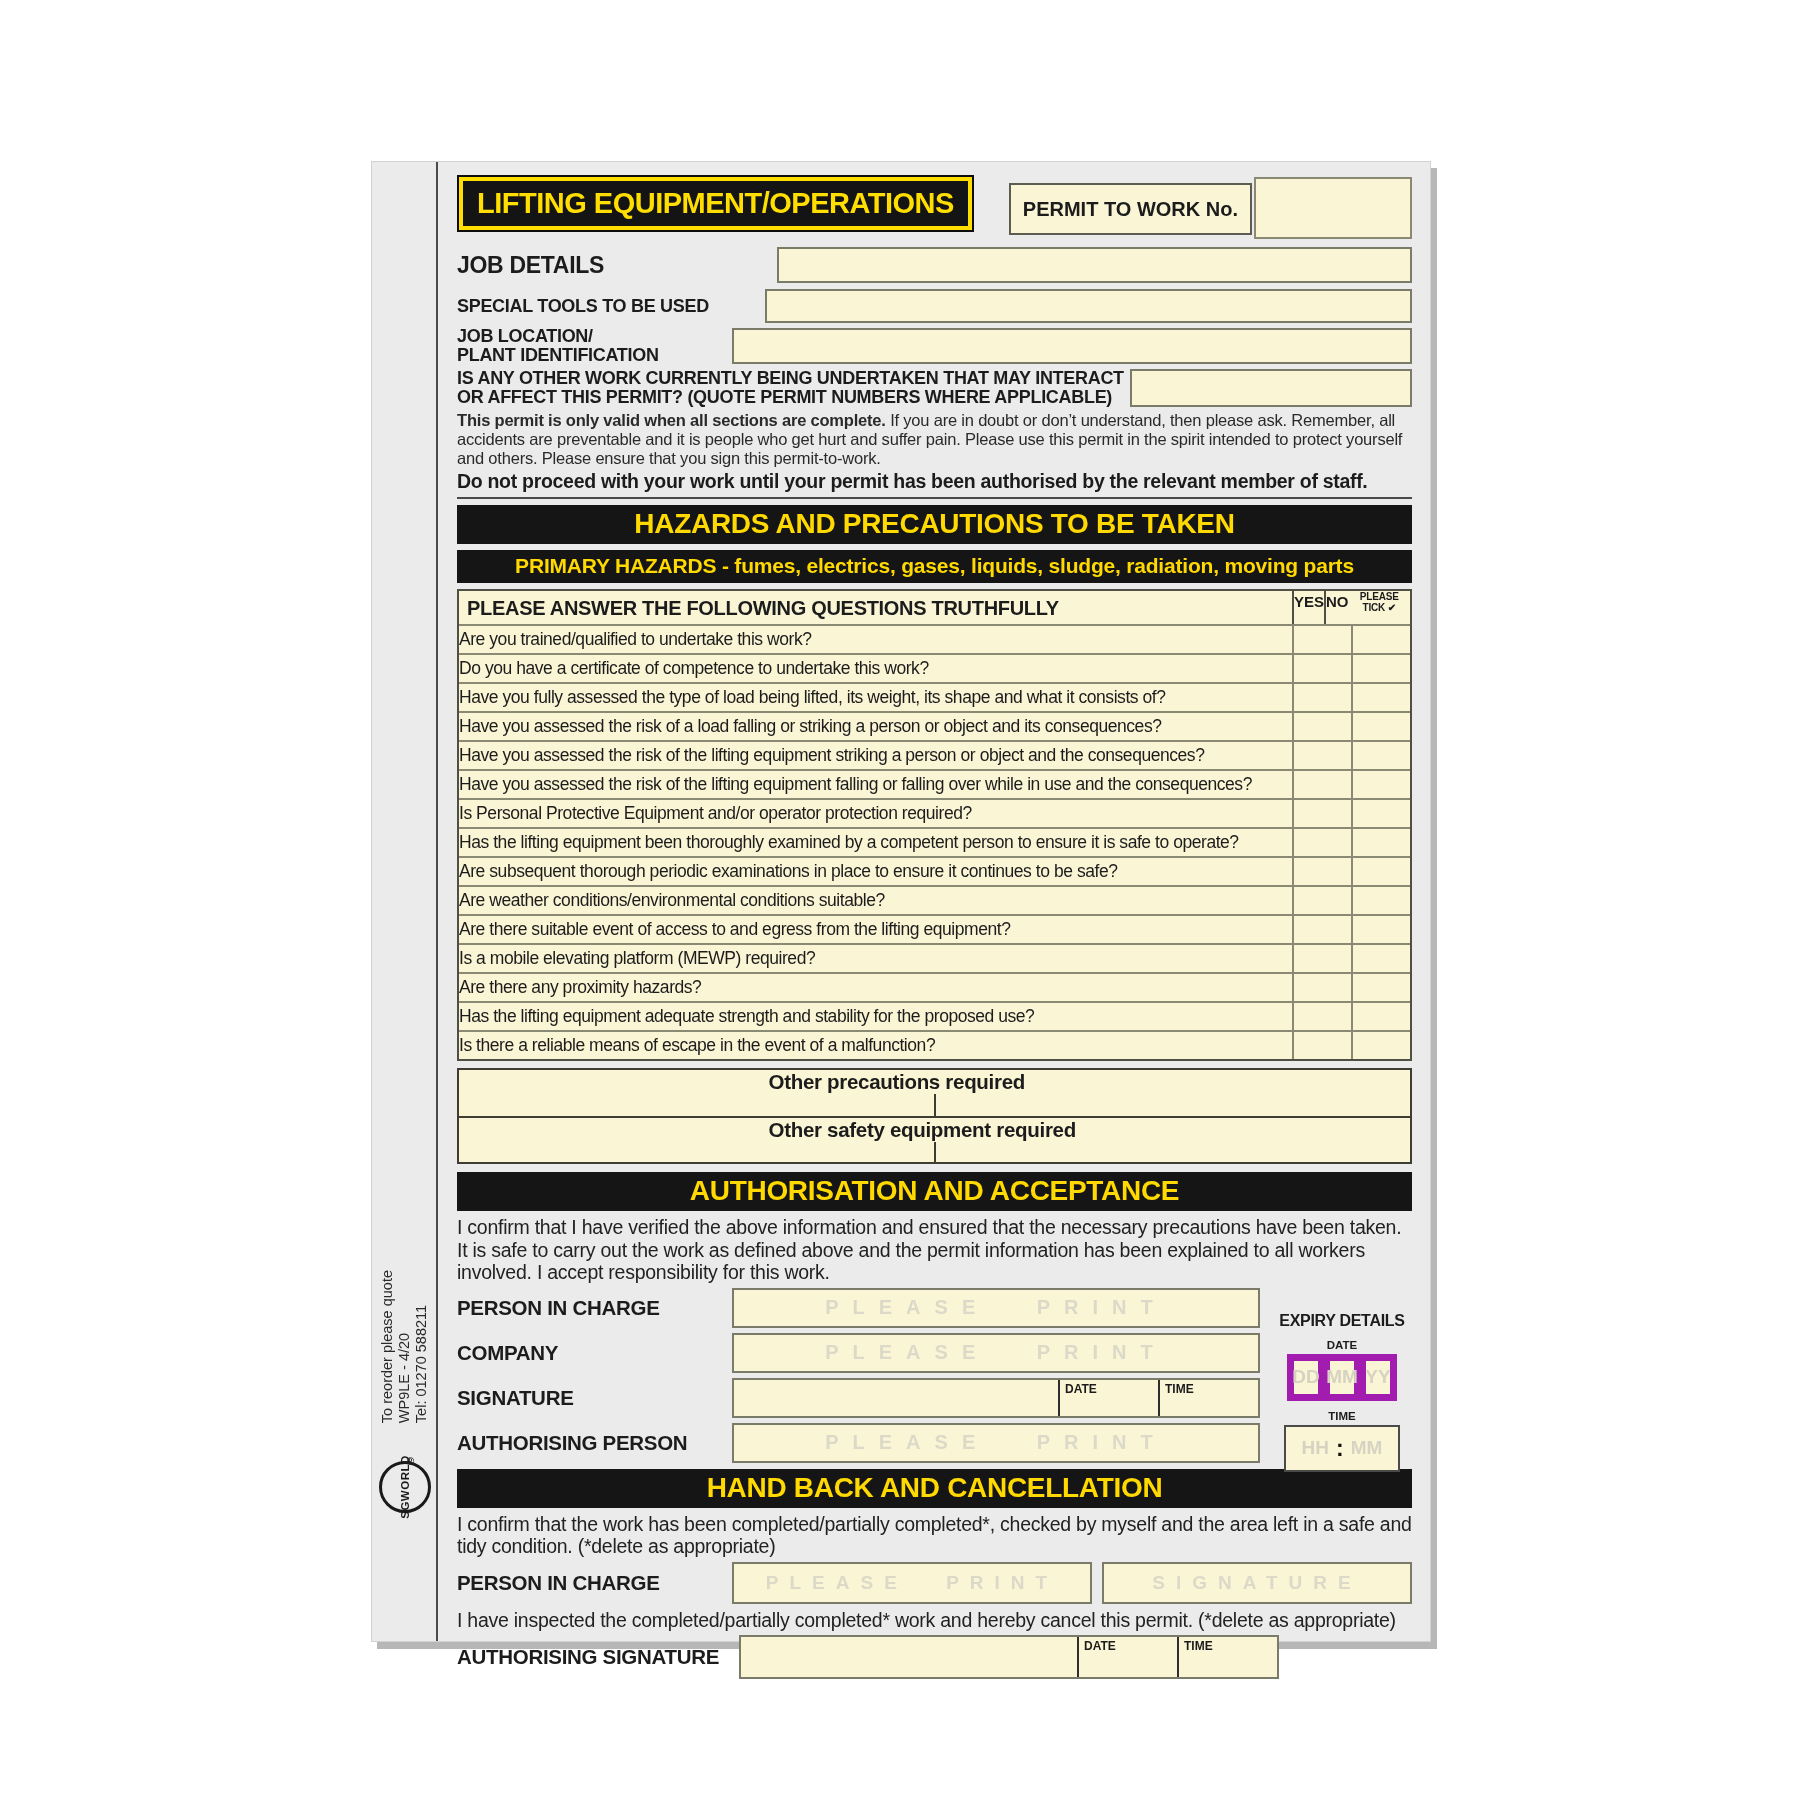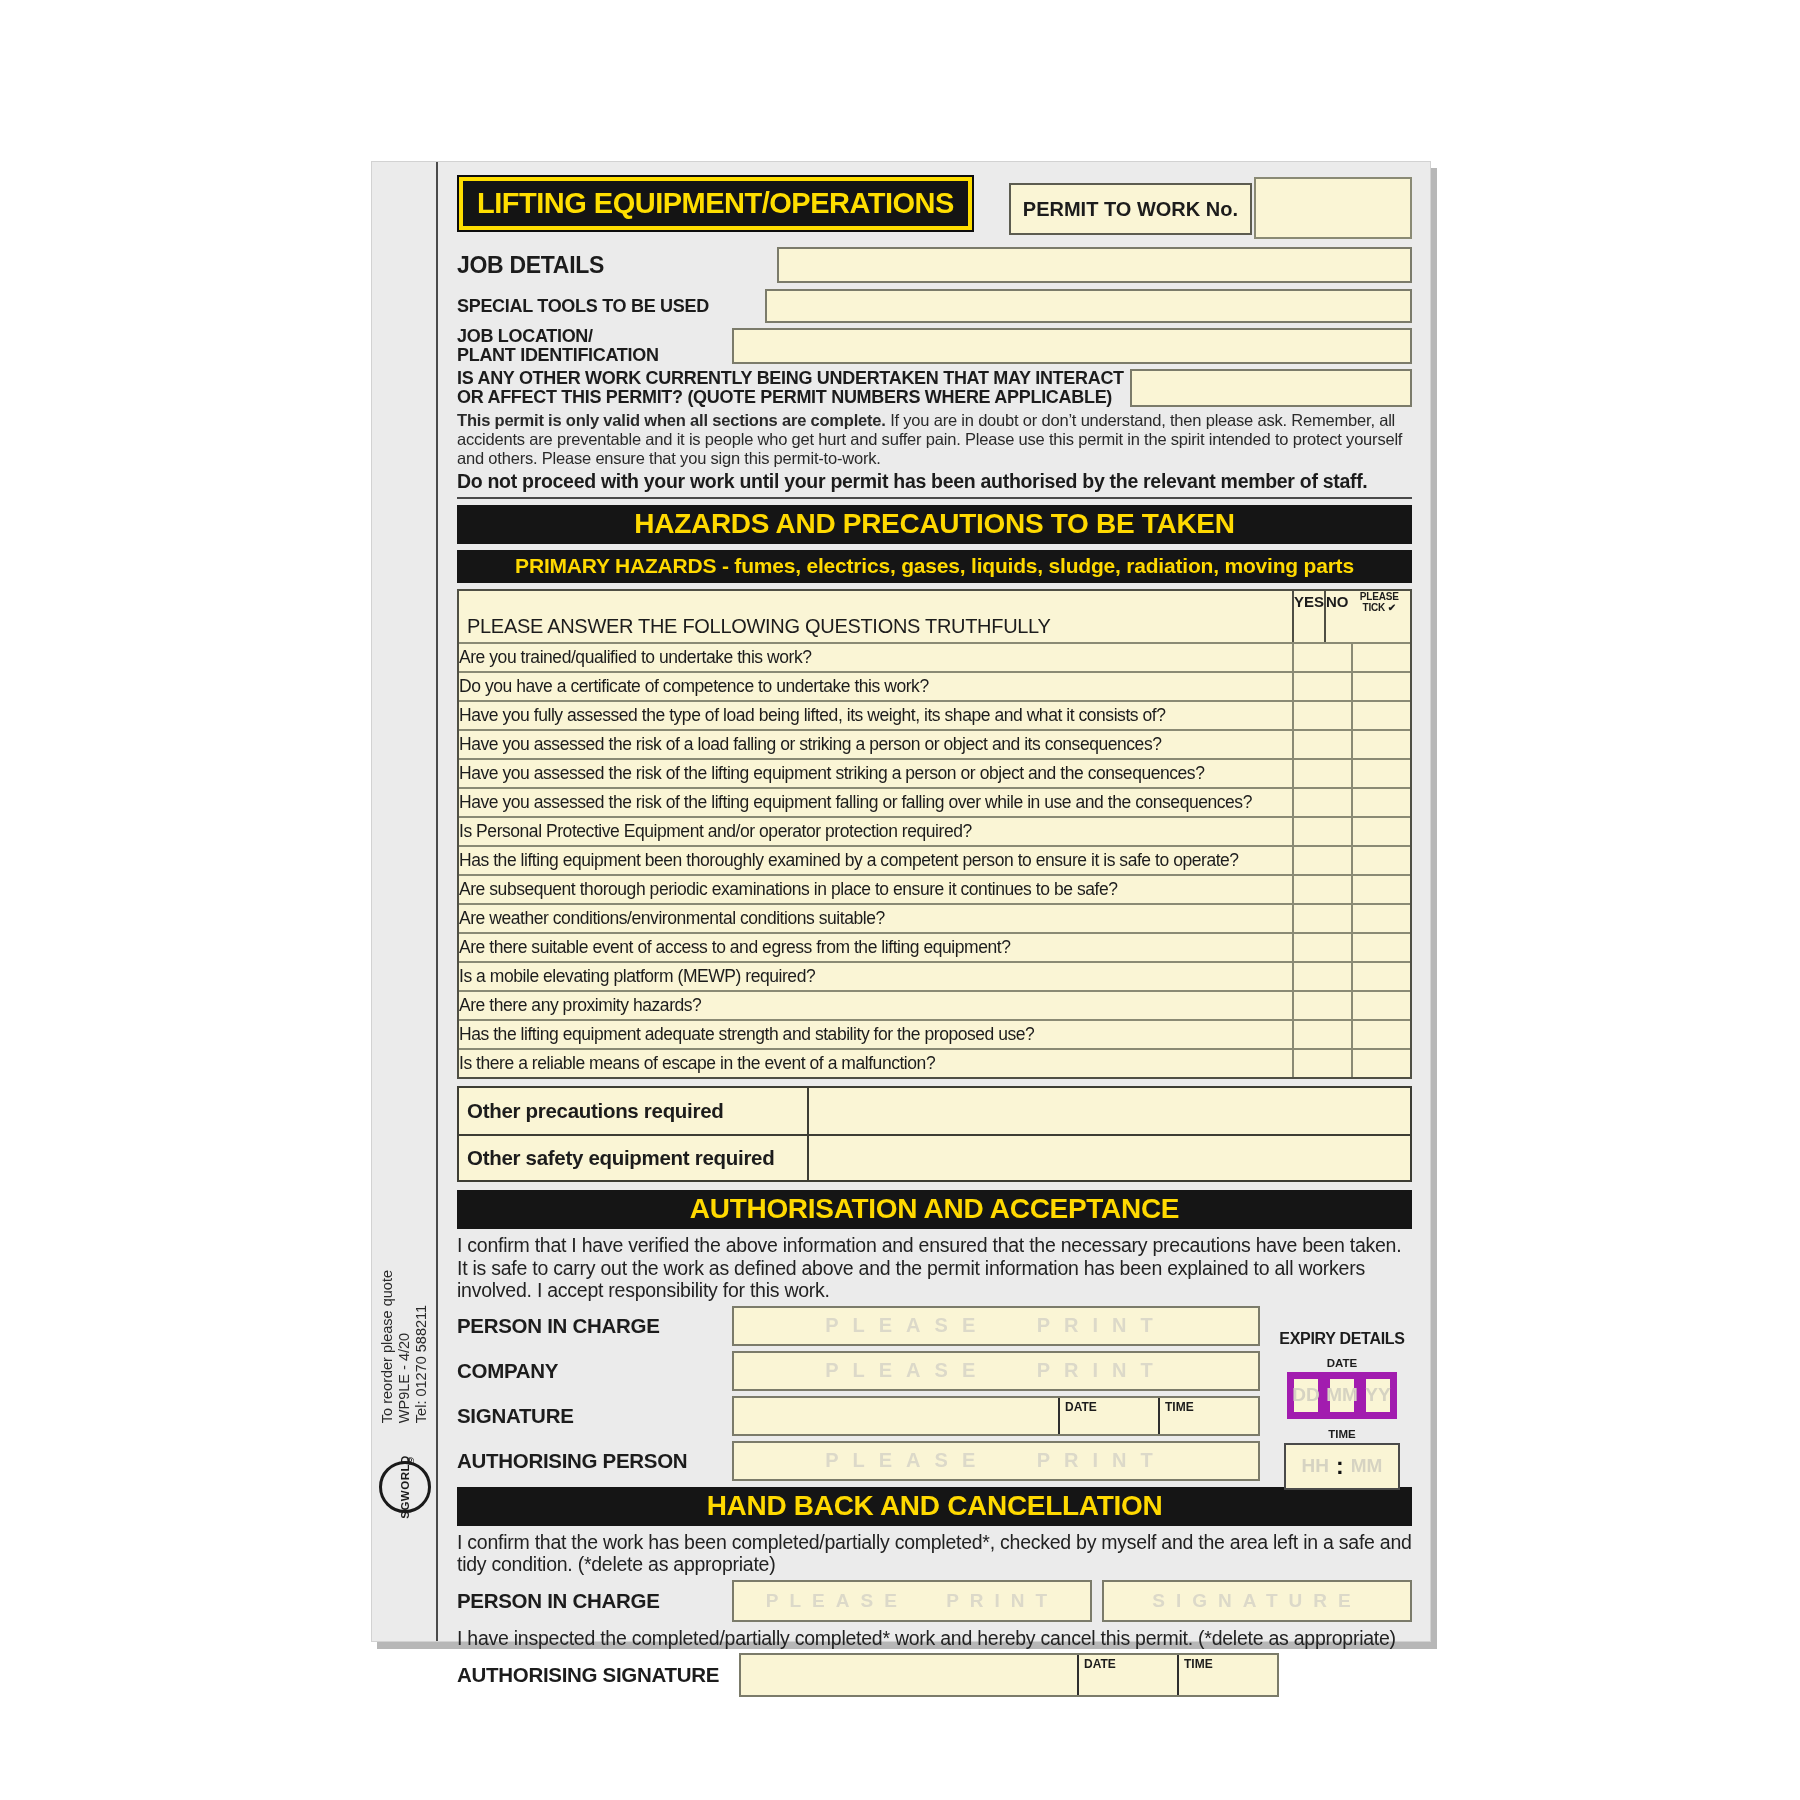--- a/index.html
+++ b/index.html
@@ -47,33 +47,33 @@
   
   .notice { margin-top: 4px; font-size: 16.5px; line-height: 19px; color: #2a2a2a; letter-spacing: -0.2px; }
   .proceed { font-size: 19.5px; font-weight: bold; letter-spacing: -0.3px; padding: 2px 0 4px 0; border-bottom: 2px solid #4a4a4a; }
   
   .bar { background: #151515; color: #ffd900; font-weight: bold; text-align: center; }
   .bar-big { font-size: 28px; padding: 3px 0 4px 0; letter-spacing: -0.3px; }
   .bar-primary { font-size: 21px; padding: 4px 0 5px 0; letter-spacing: -0.2px; }
   
   .qtable { margin-top: 6px; border: 2px solid #4f4f44; background: #faf5d5; }
   .qhead { display: flex; }
-  .qhead-left { flex: 1; font-size: 20px; font-weight: normal; padding: 24px 0 4px 8px; letter-spacing: -0.3px; }
+  .qhead-left { flex: 1; font-size: 20px; font-weight: bold; padding: 6px 0 4px 8px; letter-spacing: -0.3px; }
   .yn-head { width: 118px; border-left: 2px solid #4f4f44; display: flex; flex-direction: row; }
   .yn-top { display: flex; flex: 1; }
   .yn-yes, .yn-no { flex: 1; text-align: center; font-size: 15px; font-weight: bold; padding-top: 2px; }
   .yn-yes { border-right: 2px solid #4f4f44; }
   .yn-tick { font-size: 10px; font-weight: bold; text-align: center; padding-bottom: 3px; letter-spacing: -0.2px; }
   .qrow { display: flex; border-top: 2px solid #8a8a74; height: 29px; align-items: stretch; }
   .qtext { flex: 1; font-size: 17.5px; letter-spacing: -0.45px; display: flex; align-items: center; white-space: nowrap; overflow: hidden; }
   .qcell { width: 59px; border-left: 2px solid #8a8a74; }
   .qcell:last-child { width: 59px; }
   
   .otable { margin-top: 7px; border: 2px solid #3d3d34; }
-  .orow { display: flex; background: #faf5d5; height: 46px; align-items: center; }
+  .orow { display: flex; background: #faf5d5; height: 46px; align-items: center; flex-direction: column; }
   .orow + .orow { border-top: 2px solid #3d3d34; }
   .olabel { width: 348px; font-size: 20.5px; font-weight: bold; padding-left: 8px; letter-spacing: -0.3px; }
   .ovalue { flex: 1; height: 100%; border-left: 2px solid #3d3d34; }
   
   .statement { font-size: 19.5px; line-height: 22.5px; letter-spacing: -0.25px; margin-top: 5px; color: #222; }
   .auth-area { position: relative; margin-top: 4px; padding-right: 152px; }
   .arow { display: flex; align-items: center; margin-top: 5px; }
   .arow:first-child { margin-top: 0; }
   .alabel { width: 275px; font-size: 20.5px; font-weight: bold; letter-spacing: -0.3px; }
   .afield { flex: 1; height: 40px; background: #faf5d5; border: 2px solid #7b7b6a; position: relative; display: flex; align-items: center; justify-content: center; }

